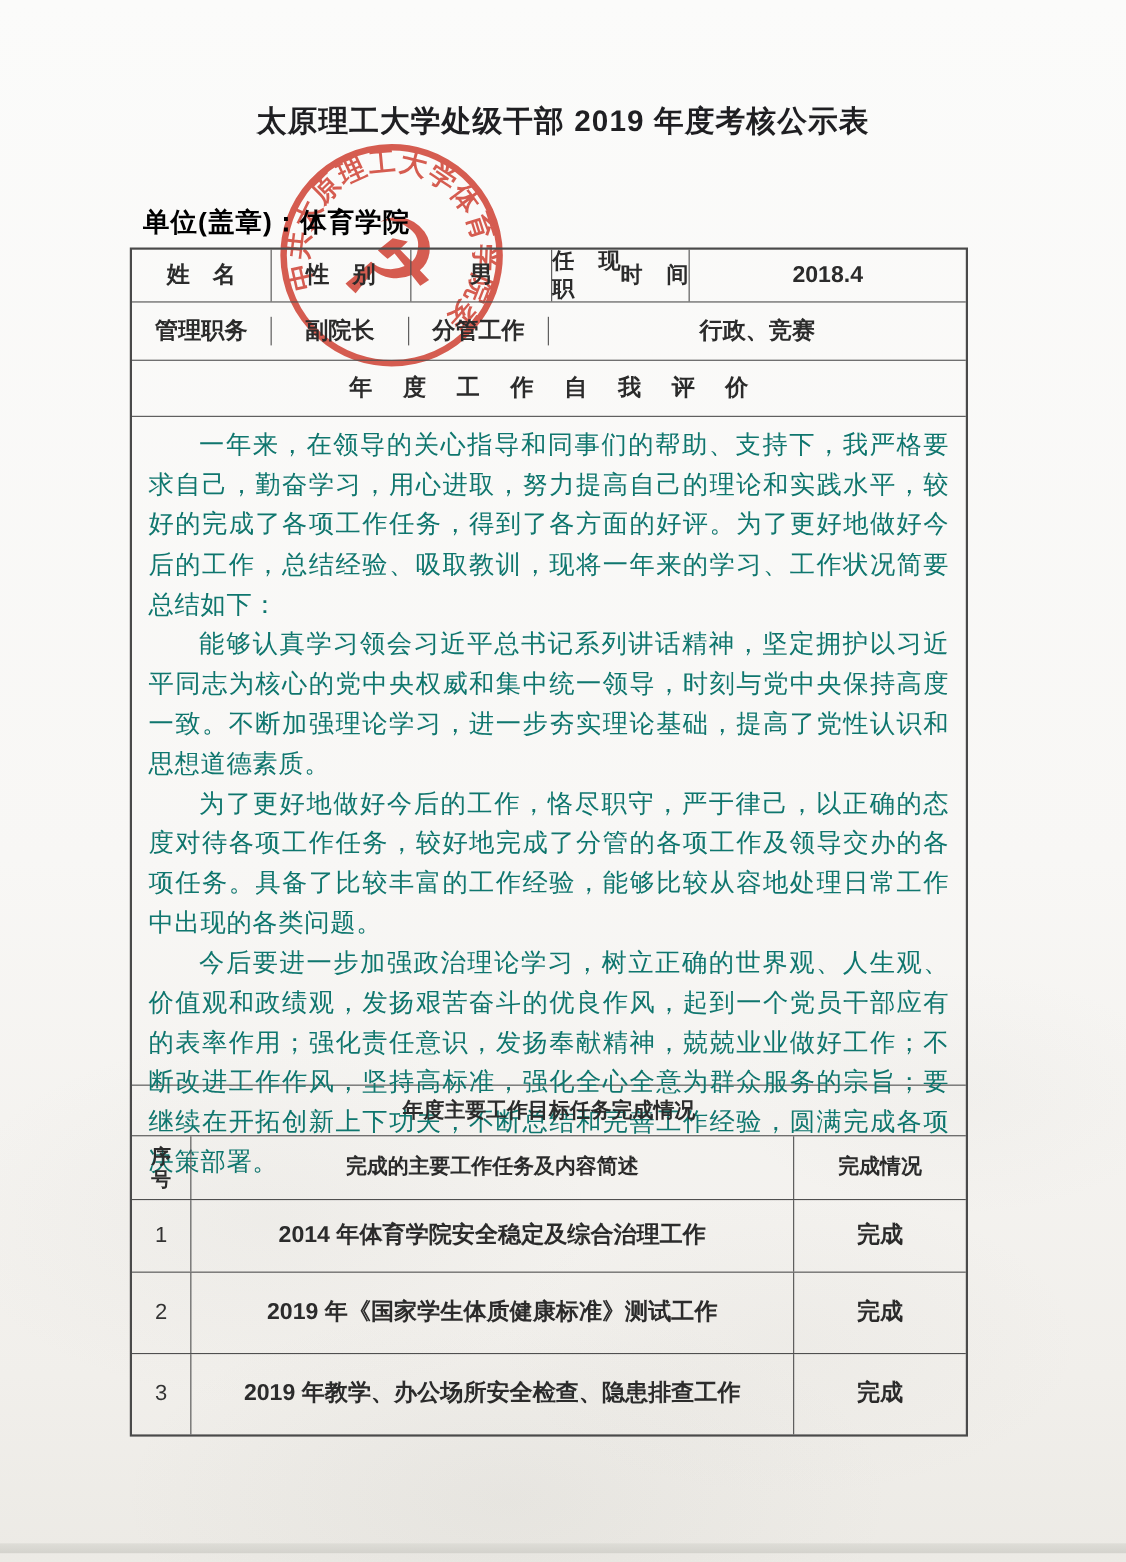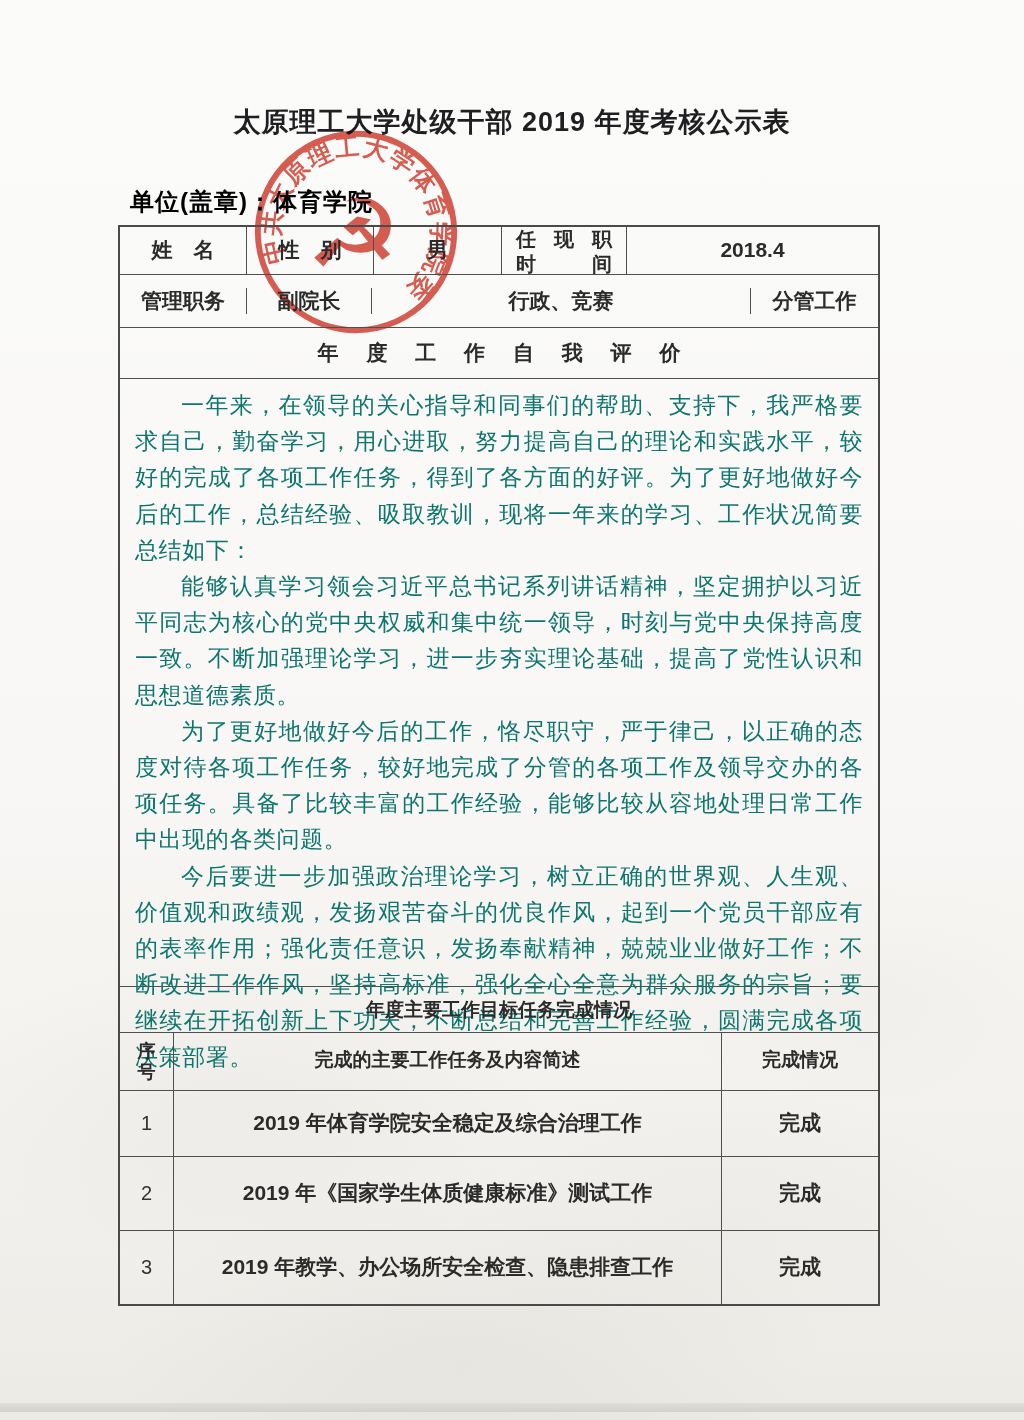--- a/index.html
+++ b/index.html
@@ -15,21 +15,21 @@
       radial-gradient(380px 200px at 70% 86%, rgba(170,168,158,.06), transparent 70%),
       radial-gradient(500px 260px at 45% 96%, rgba(150,150,142,.08), transparent 70%),
       radial-gradient(300px 160px at 85% 70%, rgba(170,168,158,.05), transparent 70%);
   }
   .scan-edge{
     position:absolute;left:0;right:0;bottom:8px;height:9px;
     background:linear-gradient(180deg,#dcdbd5,#cfcec8);
     opacity:.85;
   }
   .title{
-    position:absolute;top:104px;left:0;width:100%;text-align:center;
+    position:absolute;top:92px;left:0;width:100%;text-align:center;
     font-size:27px;font-weight:bold;color:#1f1f22;letter-spacing:1px;margin:0;
   }
   .unit-line{
     position:absolute;left:130px;top:186px;
     font-size:24px;font-weight:bold;color:#000000;letter-spacing:1px;
   }
   
   .form{
     position:absolute;left:118px;top:225px;width:762px;
     border:2px solid #4a4a4a;box-sizing:border-box;
@@ -48,21 +48,21 @@
   .r-info2{height:53px;align-items:center;}
   .r-evalhead{height:51px;justify-content:center;}
   .r-evalbody{height:608px;}
   .r-sechead{height:46px;}
   .r-tabhead{height:58px;}
   .r-task1{height:66px;}
   .r-task2{height:74px;}
   .r-task3{height:73px;}
   .w1{width:127px;}.w2{width:125px;}.w3{width:127px;}.w4{width:128px;}.w5{width:125px;}
   .wno{width:54px;}.wtask{width:548px;}
-  .tenure{display:flex;flex-direction:column;justify-content:flex-start;}
+  .tenure{display:flex;flex-direction:row;justify-content:flex-end;}
   .tenure div{width:96px;margin:0 auto;text-align:justify;text-align-last:justify;font-size:20px;line-height:25px;}
   .eval-head{letter-spacing:11px;font-size:21px;text-indent:11px;}
   .eval-body{
     display:block;text-align:justify;
     font-family:"DejaVu Serif","Liberation Serif",serif;font-weight:400;
     font-size:23px;letter-spacing:.6px;line-height:36.2px;color:#0f766e;
     padding:8px 15px 0 15px;
   }
   .eval-body p{margin:0;text-indent:2em;}
   .no-head{font-size:18px;line-height:21px;}
@@ -110,22 +110,22 @@
     <div class="c w5 tenure">
       <div>任 现 职</div>
       <div>时 间</div>
     </div>
     <div class="c grow">2018.4</div>
   </div>
 
   <div class="row r-info2">
     <div class="c w1">管理职务</div>
     <div class="c w2">副院长</div>
+    <div class="c w3">分管工作</div>
     <div class="c grow">行政、竞赛</div>
-    <div class="c w3">分管工作</div>
   </div>
 
   <div class="row r-evalhead">
     <div class="c grow eval-head">年 度 工 作 自 我 评 价</div>
   </div>
 
   <div class="row r-evalbody">
     <div class="c grow eval-body">
       <p>一年来，在领导的关心指导和同事们的帮助、支持下，我严格要求自己，勤奋学习，用心进取，努力提高自己的理论和实践水平，较好的完成了各项工作任务，得到了各方面的好评。为了更好地做好今后的工作，总结经验、吸取教训，现将一年来的学习、工作状况简要总结如下：</p>
       <p>能够认真学习领会习近平总书记系列讲话精神，坚定拥护以习近平同志为核心的党中央权威和集中统一领导，时刻与党中央保持高度一致。不断加强理论学习，进一步夯实理论基础，提高了党性认识和思想道德素质。</p>
@@ -141,21 +141,21 @@
   <div class="row r-tabhead">
     <div class="c wno no-head">
       <span><span>序</span><br><span>号</span></span>
     </div>
     <div class="c wtask tab-head">完成的主要工作任务及内容简述</div>
     <div class="c grow tab-head">完成情况</div>
   </div>
 
   <div class="row r-task1">
     <div class="c wno task-no">1</div>
-    <div class="c wtask task-text">2019 年体育学院安全稳定及综合治理工作</div>
+    <div class="c wtask task-text">2014 年体育学院安全稳定及综合治理工作</div>
     <div class="c grow status">完成</div>
   </div>
 
   <div class="row r-task2">
     <div class="c wno task-no">2</div>
     <div class="c wtask task-text">2019 年《国家学生体质健康标准》测试工作</div>
     <div class="c grow status">完成</div>
   </div>
 
   <div class="row r-task3">

